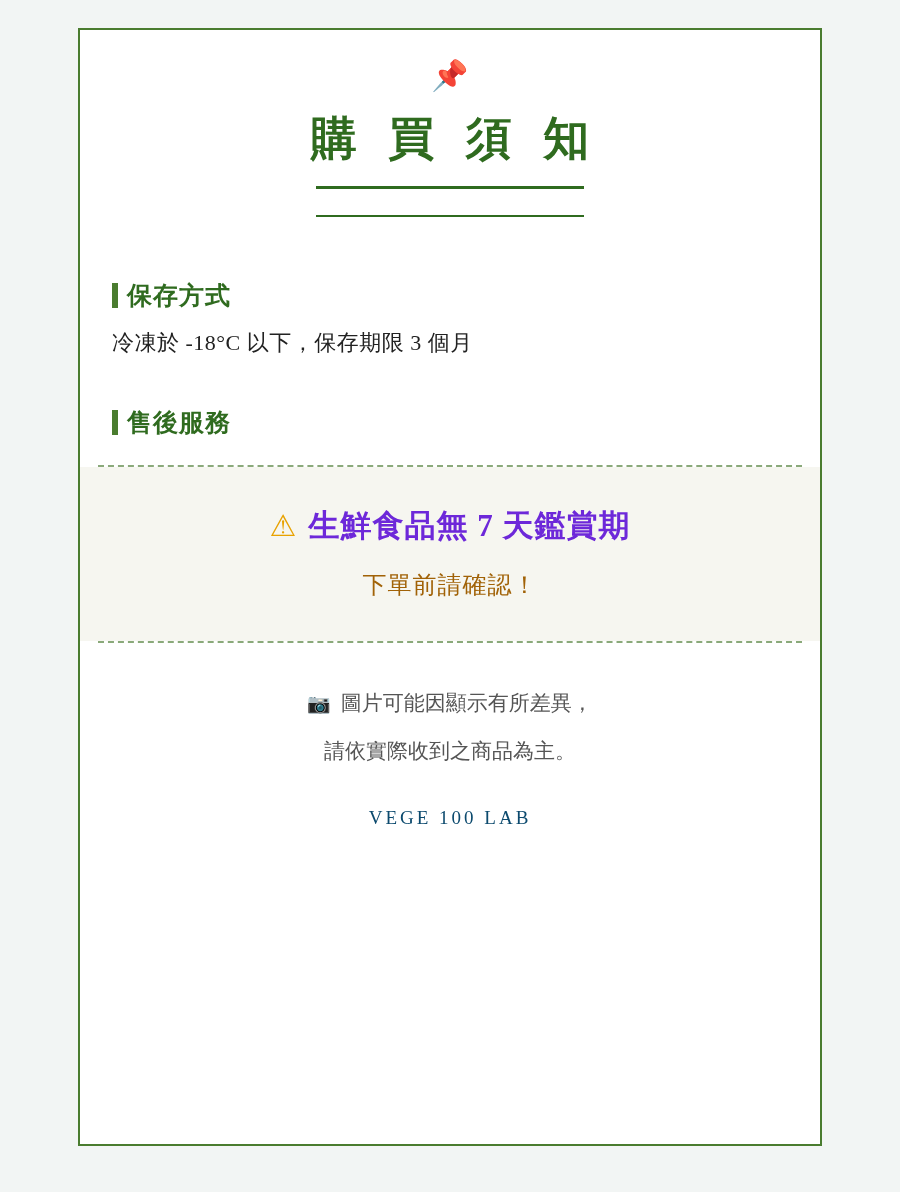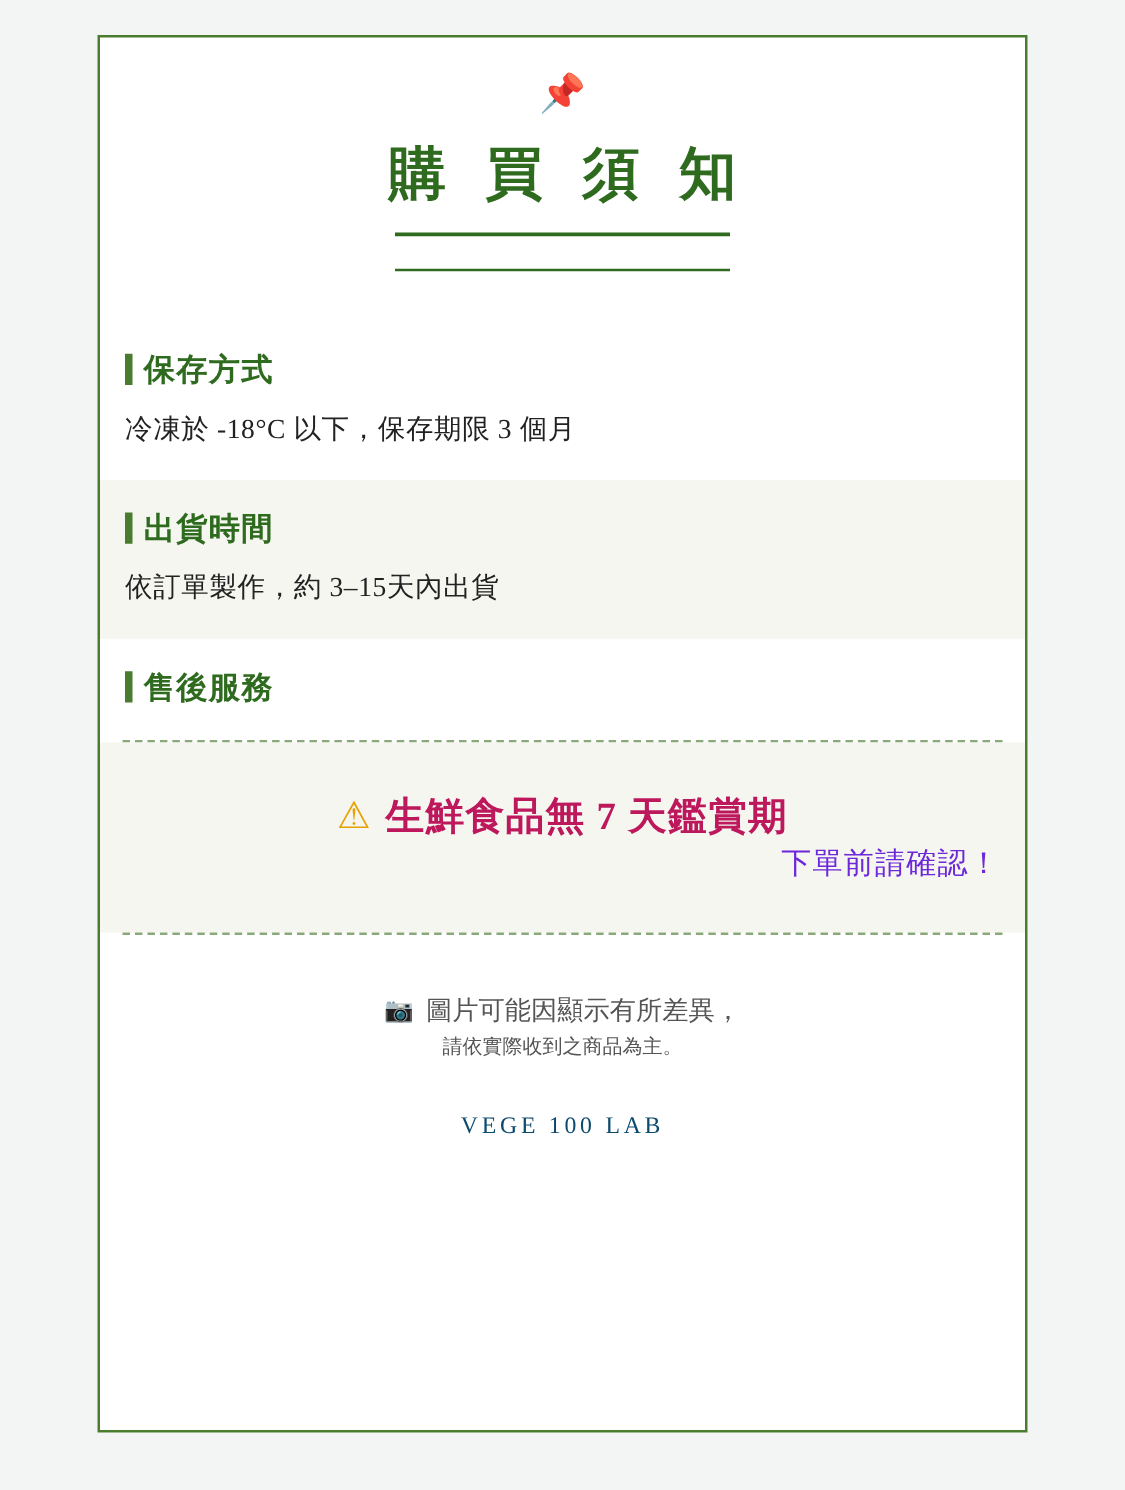--- a/index.html
+++ b/index.html
@@ -70,21 +70,21 @@
     height: 0;
     border-top: 2px solid #2f6b1f;
   }
 
   
   .sections {
     margin-top: 40px;
     flex: none;
   }
   .section {
-    padding: 22px 36px 26px 20px;
+    padding: 22px 36px 26px 32px;
     box-sizing: border-box;
   }
   .section.alt {
     background: #f6f6f0;
   }
   .section-head {
     display: flex;
     align-items: center;
     gap: 9px;
   }
@@ -124,28 +124,28 @@
     gap: 12px;
   }
   .warn-icon {
     font-size: 30px;
     line-height: 1;
     color: #e8a200;
   }
   .warning-title {
     font-size: 31px;
     font-weight: bold;
-    color: #be185d;
-    letter-spacing: 1px;
-  }
-  .warning-sub {
-    font-size: 24px;
     color: #6d28d9;
     letter-spacing: 1px;
-    text-align: right;
+  }
+  .warning-sub {
+    margin-top: 22px;
+    font-size: 24px;
+    color: #a16207;
+    letter-spacing: 1px;
   }
 
   
   .footer {
     flex: 1;
     text-align: center;
     padding: 46px 20px 0 20px;
     box-sizing: border-box;
   }
   .footnote-line {
@@ -154,22 +154,22 @@
     justify-content: center;
     gap: 10px;
     font-size: 21px;
     color: #555555;
   }
   .cam-icon {
     font-size: 19px;
     line-height: 1;
   }
   .footnote-2 {
-    margin-top: 5px;
-    font-size: 16px;
+    margin-top: 20px;
+    font-size: 21px;
     color: #555555;
   }
   .brand {
     margin-top: 42px;
     font-size: 19px;
     letter-spacing: 3px;
     color: #0c4a6e;
     font-family: "Liberation Serif", "DejaVu Serif", serif;
   }
 </style>
@@ -191,27 +191,20 @@
     <div class="sections">
 
       <div class="section">
         <div class="section-head">
           <span class="bar"></span>
           <span class="section-title">保存方式</span>
         </div>
         <div class="section-body">冷凍於 -18°C 以下，保存期限 3 個月</div>
       </div>
 
-      <div class="section alt">
-        <div class="section-head">
-          <span class="bar"></span>
-          <span class="section-title">出貨時間</span>
-        </div>
-        <div class="section-body">依訂單製作，約 3–15天內出貨</div>
-      </div>
 
       <div class="section">
         <div class="section-head">
           <span class="bar"></span>
           <span class="section-title">售後服務</span>
         </div>
       </div>
 
     </div>
 

